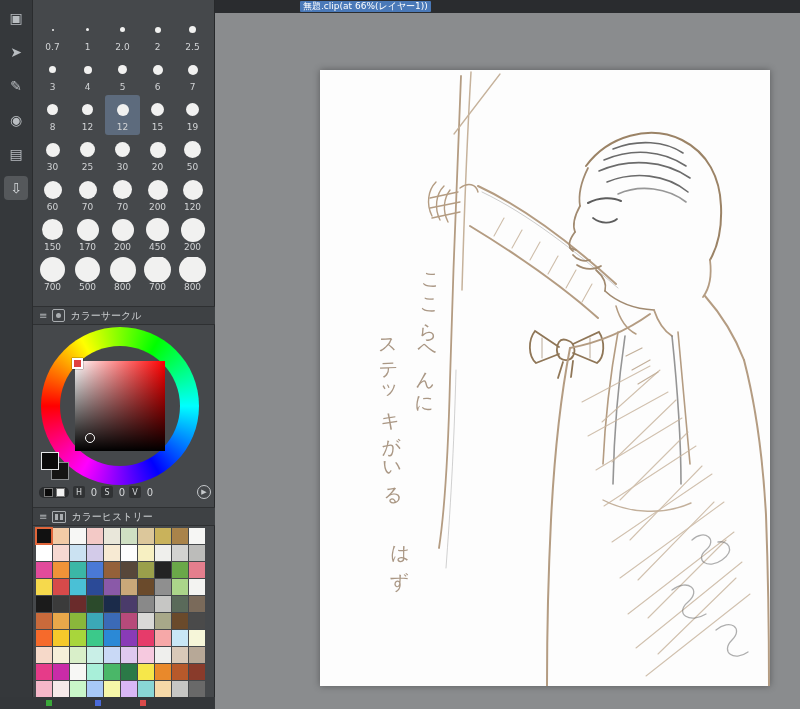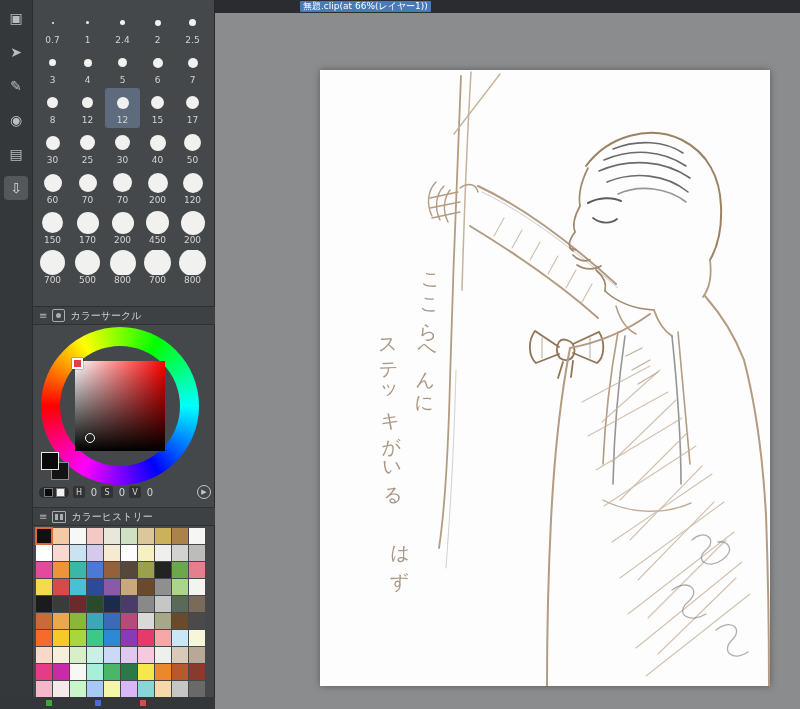--- a/index.html
+++ b/index.html
@@ -19,21 +19,21 @@
     display:flex;align-items:center;justify-content:center;border-radius:4px;cursor:pointer;
   }
   .tool-icon.boxed{background:#55585b;color:#d6d9dc;}
   
   .panel-col{
     position:absolute;left:33px;top:0;width:182px;height:709px;
     background:var(--panel-bg,#45484b);border-right:1px solid #27292b;box-sizing:border-box;
   }
   
   .brush-grid{
-    position:absolute;left:2px;top:8px;
+    position:absolute;left:2px;top:15px;
     display:grid;grid-template-columns:repeat(5,35px);grid-auto-rows:40px;
   }
   .brush-cell{display:flex;flex-direction:column;align-items:center;justify-content:flex-start;border-radius:3px;cursor:pointer;padding-top:2px;box-sizing:border-box;}
   .brush-cell.selected{background:#5d6b7d;}
   .dot-wrap{width:100%;height:25px;display:flex;align-items:center;justify-content:center;overflow:hidden;}
   .dot{background:#f1f1f0;border-radius:50%;flex:none;}
   .dot-label{font-size:9px;color:#d2d4d6;line-height:11px;}
   
   .panel-header{
     position:absolute;left:0;width:182px;height:19px;background:var(--panel-header-bg,#3e4144);
@@ -136,21 +136,21 @@
       <div class="brush-cell">
         <div class="dot-wrap">
           <div class="dot" style="width: 3px; height: 3px;"></div>
         </div>
         <div class="dot-label">1</div>
       </div>
       <div class="brush-cell">
         <div class="dot-wrap">
           <div class="dot" style="width: 5px; height: 5px;"></div>
         </div>
-        <div class="dot-label">2.4</div>
+        <div class="dot-label">2.0</div>
       </div>
       <div class="brush-cell">
         <div class="dot-wrap">
           <div class="dot" style="width: 6px; height: 6px;"></div>
         </div>
         <div class="dot-label">2</div>
       </div>
       <div class="brush-cell">
         <div class="dot-wrap">
           <div class="dot" style="width: 7px; height: 7px;"></div>
@@ -208,21 +208,21 @@
       <div class="brush-cell">
         <div class="dot-wrap">
           <div class="dot" style="width: 13px; height: 13px;"></div>
         </div>
         <div class="dot-label">15</div>
       </div>
       <div class="brush-cell">
         <div class="dot-wrap">
           <div class="dot" style="width: 13px; height: 13px;"></div>
         </div>
-        <div class="dot-label">17</div>
+        <div class="dot-label">19</div>
       </div>
       <div class="brush-cell">
         <div class="dot-wrap">
           <div class="dot" style="width: 14px; height: 14px;"></div>
         </div>
         <div class="dot-label">30</div>
       </div>
       <div class="brush-cell">
         <div class="dot-wrap">
           <div class="dot" style="width: 15px; height: 15px;"></div>
@@ -232,21 +232,21 @@
       <div class="brush-cell">
         <div class="dot-wrap">
           <div class="dot" style="width: 15px; height: 15px;"></div>
         </div>
         <div class="dot-label">30</div>
       </div>
       <div class="brush-cell">
         <div class="dot-wrap">
           <div class="dot" style="width: 16px; height: 16px;"></div>
         </div>
-        <div class="dot-label">40</div>
+        <div class="dot-label">20</div>
       </div>
       <div class="brush-cell">
         <div class="dot-wrap">
           <div class="dot" style="width: 17px; height: 17px;"></div>
         </div>
         <div class="dot-label">50</div>
       </div>
       <div class="brush-cell">
         <div class="dot-wrap">
           <div class="dot" style="width: 18px; height: 18px;"></div>

